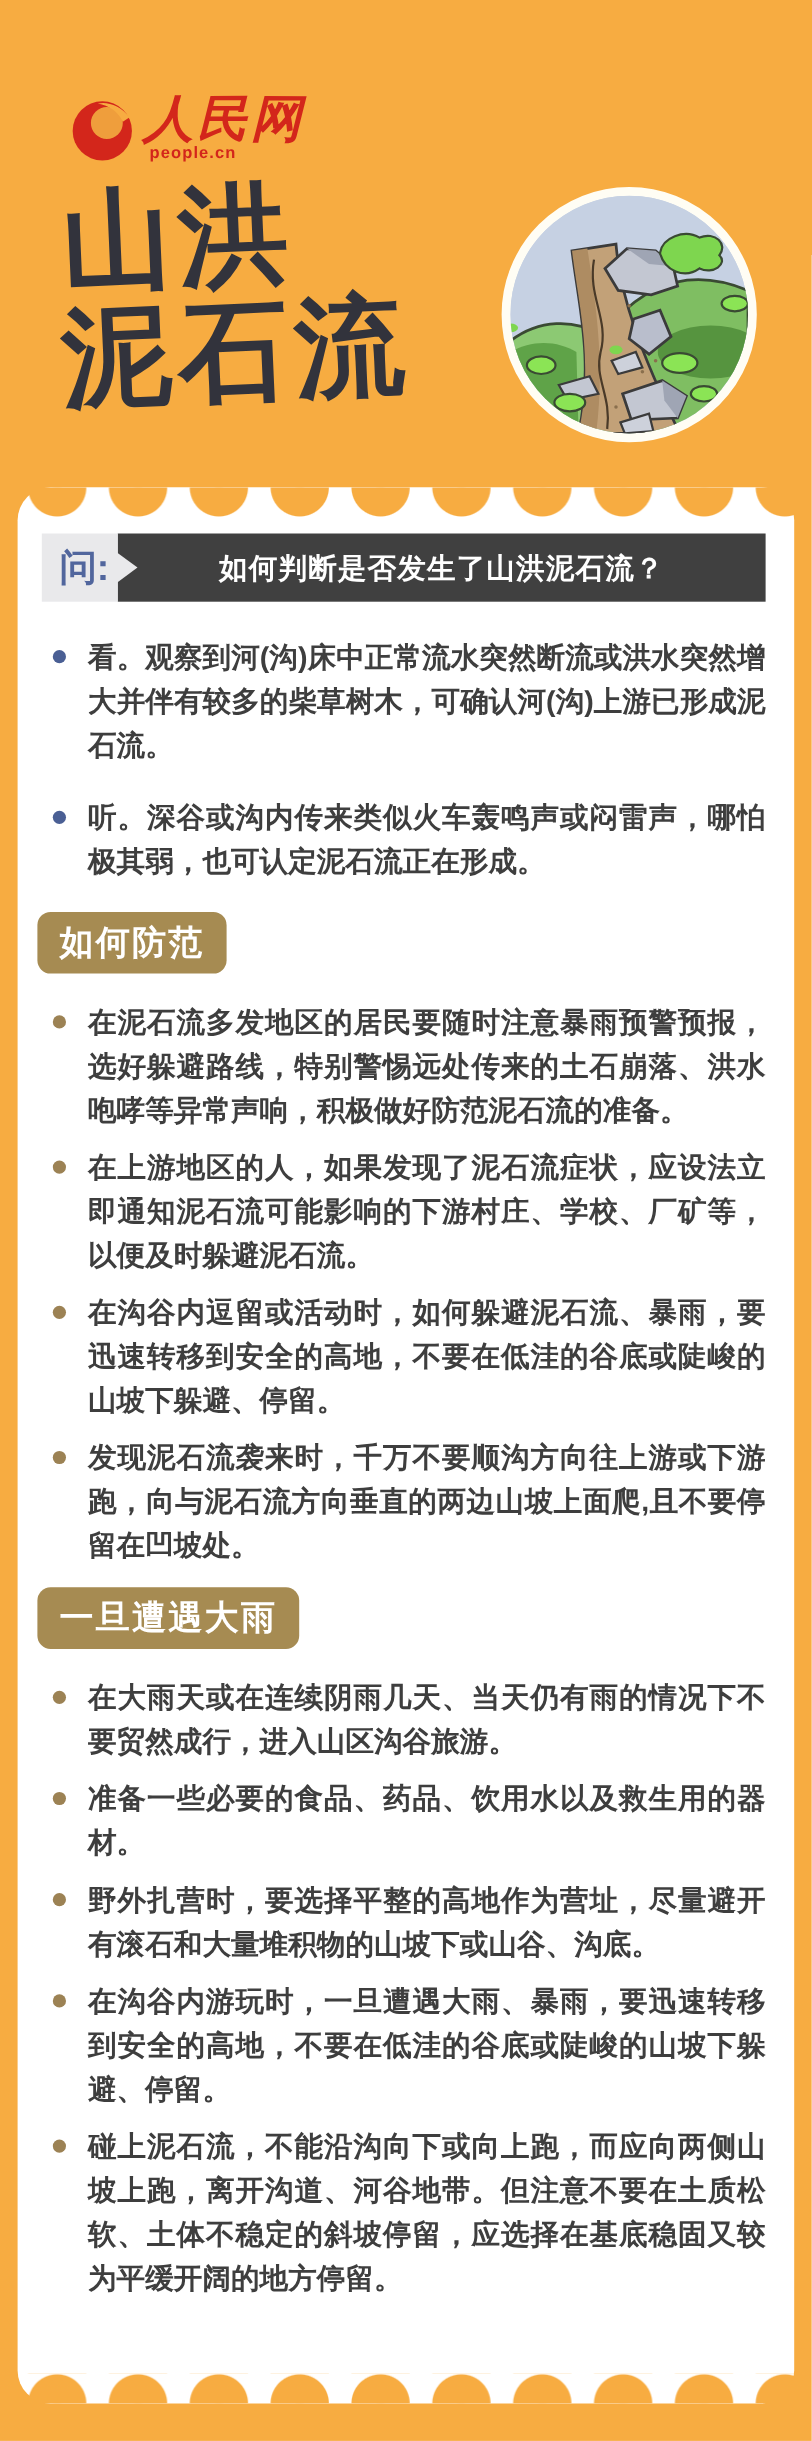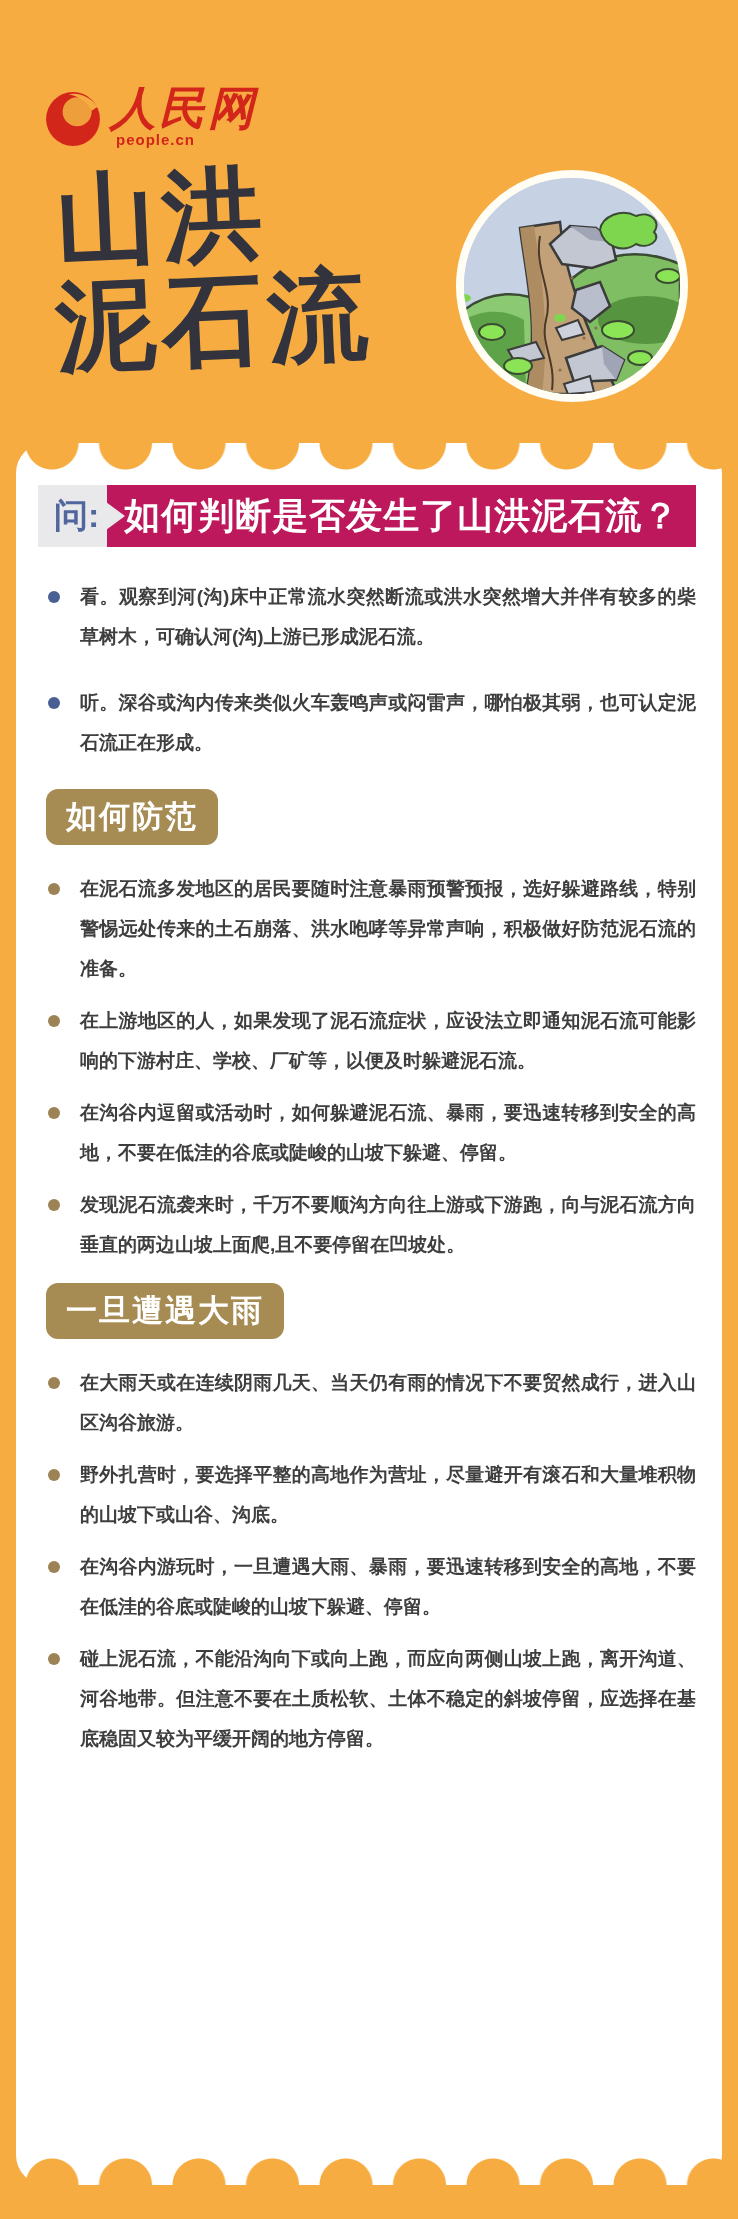--- a/index.html
+++ b/index.html
@@ -1,20 +1,20 @@
 <!DOCTYPE html>
 <html><head>
 <meta charset="utf-8">
 <style>
   html,body{margin:0;padding:0;}
   body{font-family:"Liberation Sans","DejaVu Sans",sans-serif;}
   .page{position:relative;width:738px;height:2219px;background:#F7AC41;overflow:hidden;}
 
   
-  .brand{position:absolute;left:44px;top:86px;display:flex;align-items:flex-start;}
+  .brand{position:absolute;left:64px;top:86px;display:flex;align-items:flex-start;}
   .brand-icon{display:block;width:58px;height:58px;margin-top:4px;}
   .brand-text{display:flex;flex-direction:column;margin-left:8px;}
   .brand-cn{font-size:46px;font-weight:900;color:#D3261B;letter-spacing:3px;font-family:"Liberation Serif","DejaVu Serif",serif;font-style:italic;line-height:1.0;}
   .brand-en{font-size:15px;font-weight:700;color:#D3261B;letter-spacing:1px;margin-top:0px;padding-left:6px;line-height:1.0;}
 
   
   .title{position:absolute;left:56px;top:168px;margin:0;}
   .title-line{display:block;font-size:100px;font-weight:900;color:#32333C;letter-spacing:6px;line-height:1.06;transform:rotate(-2.5deg);transform-origin:left center;white-space:nowrap;}
 
   
@@ -24,28 +24,28 @@
   
   .card{position:absolute;left:16px;top:443px;width:706px;height:1742px;background:#FFFFFF;border-radius:30px;z-index:1;overflow:hidden;box-sizing:border-box;padding-top:42px;}
   .tear{position:absolute;left:16px;width:706px;height:27px;background-repeat:repeat-x;background-size:73.5px 27px;z-index:3;}
   .tear-top{top:443px;background-image:radial-gradient(circle at 36px 0px,#F7AC41 26px,rgba(247,172,65,0) 27px);}
   .tear-bottom{top:2158px;background-image:radial-gradient(circle at 36px 27px,#F7AC41 26px,rgba(247,172,65,0) 27px);}
 
   
   .qrow{display:flex;align-items:stretch;margin:0 26px 30px 22px;height:62px;}
   .qtag{position:relative;display:flex;align-items:center;background:#E9E9EB;color:#51669D;font-size:34px;font-weight:800;padding:0 8px 0 16px;z-index:2;}
   .qtag::after{content:"";position:absolute;right:-18px;top:50%;margin-top:-14px;border-left:19px solid #E9E9EB;border-top:14px solid transparent;border-bottom:14px solid transparent;}
-  .qbar{flex:1;display:flex;align-items:center;justify-content:center;background:#be185d;color:#FFFFFF;font-size:36px;font-weight:800;letter-spacing:1px;margin-left:0px;}
+  .qbar{flex:1;display:flex;align-items:center;justify-content:center;background:#404040;color:#FFFFFF;font-size:26px;font-weight:800;letter-spacing:1px;margin-left:0px;}
 
   
-  .sec-h{display:table;margin:26px 0 24px 30px;background:#A68B52;color:#FFFFFF;font-size:31px;font-weight:800;letter-spacing:2px;padding:11px 20px;border-radius:12px;line-height:1.1;}
+  .sec-h{display:table;margin:26px 0 24px 18px;background:#A68B52;color:#FFFFFF;font-size:31px;font-weight:800;letter-spacing:2px;padding:11px 20px;border-radius:12px;line-height:1.1;}
 
   
   .list{margin:0 26px 0 30px;padding:0;list-style:none;}
-  .item{position:relative;padding-left:34px;margin-bottom:12px;font-size:19px;line-height:40px;font-weight:600;color:#3E3E3E;text-align:justify;}
+  .item{position:relative;padding-left:34px;margin-bottom:12px;font-size:26px;line-height:40px;font-weight:600;color:#3E3E3E;text-align:justify;}
   .item::before{content:"";position:absolute;left:2px;top:14px;width:12px;height:12px;border-radius:50%;}
   .blue .item{margin-bottom:26px;}
   .blue .item::before{background:#4A5F94;}
   .gold .item::before{background:#9C8254;}
 </style>
 </head>
 <body>
 
 <div class="page">
 
@@ -127,20 +127,21 @@
     <ul class="list gold">
       <li class="item">在泥石流多发地区的居民要随时注意暴雨预警预报，选好躲避路线，特别警惕远处传来的土石崩落、洪水咆哮等异常声响，积极做好防范泥石流的准备。</li>
       <li class="item">在上游地区的人，如果发现了泥石流症状，应设法立即通知泥石流可能影响的下游村庄、学校、厂矿等，以便及时躲避泥石流。</li>
       <li class="item">在沟谷内逗留或活动时，如何躲避泥石流、暴雨，要迅速转移到安全的高地，不要在低洼的谷底或陡峻的山坡下躲避、停留。</li>
       <li class="item">发现泥石流袭来时，千万不要顺沟方向往上游或下游跑，向与泥石流方向垂直的两边山坡上面爬,且不要停留在凹坡处。</li>
     </ul>
 
     <h2 class="sec-h" style="margin-top:18px;">一旦遭遇大雨</h2>
     <ul class="list gold">
       <li class="item">在大雨天或在连续阴雨几天、当天仍有雨的情况下不要贸然成行，进入山区沟谷旅游。</li>
+      <li class="item">准备一些必要的食品、药品、饮用水以及救生用的器材。</li>
       <li class="item">野外扎营时，要选择平整的高地作为营址，尽量避开有滚石和大量堆积物的山坡下或山谷、沟底。</li>
       <li class="item">在沟谷内游玩时，一旦遭遇大雨、暴雨，要迅速转移到安全的高地，不要在低洼的谷底或陡峻的山坡下躲避、停留。</li>
       <li class="item">碰上泥石流，不能沿沟向下或向上跑，而应向两侧山坡上跑，离开沟道、河谷地带。但注意不要在土质松软、土体不稳定的斜坡停留，应选择在基底稳固又较为平缓开阔的地方停留。</li>
 
     </ul>
 
   </section>
 
   <div class="tear tear-top"></div>
   <div class="tear tear-bottom"></div>

